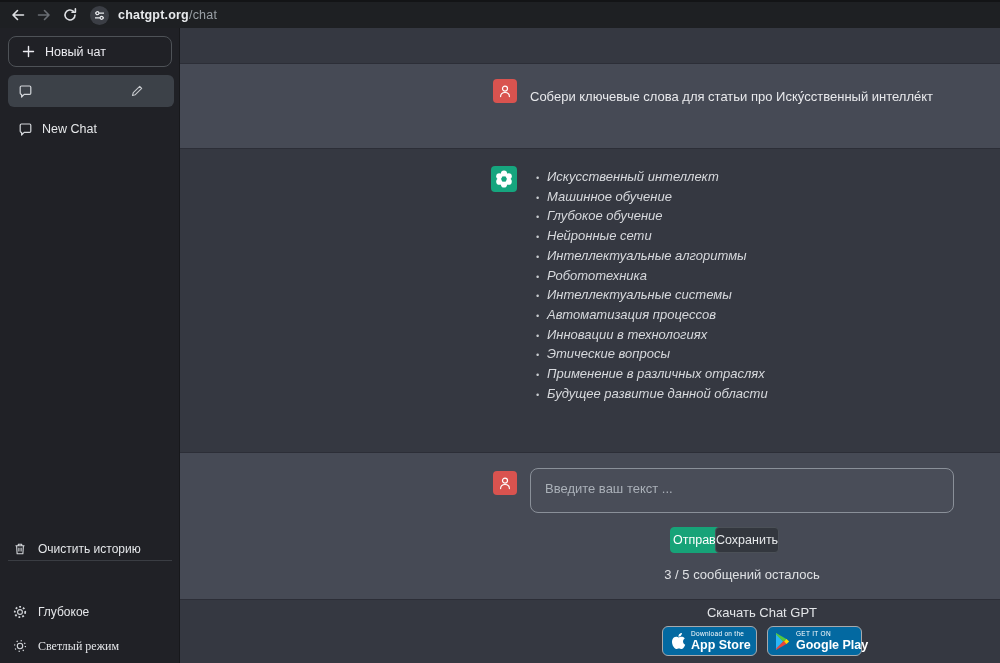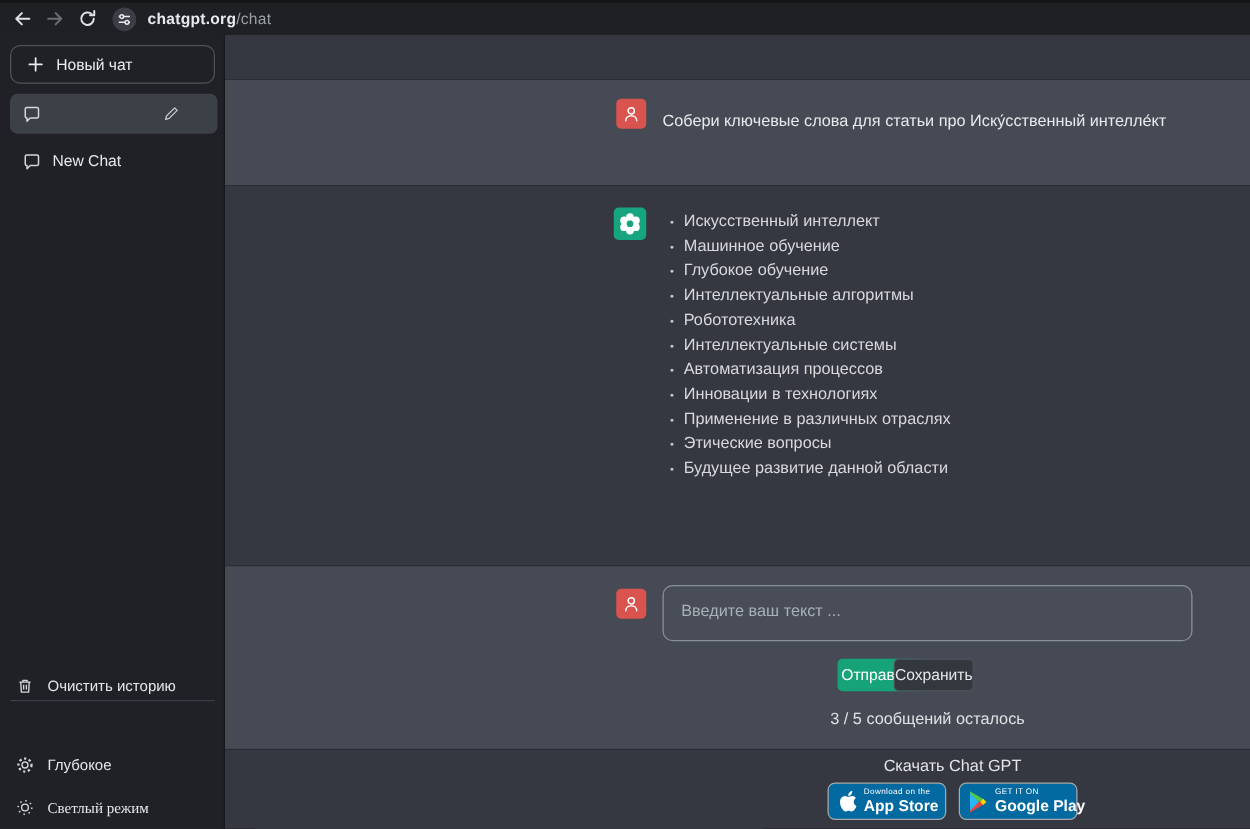--- a/index.html
+++ b/index.html
@@ -36,21 +36,21 @@
                display:flex; align-items:center; cursor:pointer; color:#e4e6e9; font-size:12px; }
   .side-item svg { margin:0 11px 0 13px; flex:0 0 auto; }
 
   
   .main { position:absolute; top:28px; left:180px; width:820px; height:635px; }
   .band { position:absolute; left:0; width:820px; }
   .band.dark  { background:#353841; }
   .band.light { background:#464a55; border-top:1px solid #2c2e37; border-bottom:1px solid #2c2e37; }
   .top-strip   { top:0;    height:35px; }
   .user-band   { top:35px; height:86px; }
-  .bot-band    { top:121px;height:329px; }
+  .bot-band    { top:121px;height:329px;font-style:italic; }
   .input-band  { top:424px;height:148px; }
   .footer-band { top:572px;height:63px; }
 
   .avatar { position:absolute; border-radius:4px; display:flex; align-items:center; justify-content:center; }
   .avatar.red   { background:#d9534f; width:24px; height:24px; }
   .avatar.green { background:#16a57e; width:26px; height:26px; }
 
   .user-msg { position:absolute; left:350px; top:25px; font-size:13px; color:#e8e9ec; }
 
   .kw { position:absolute; left:356px; top:18px; list-style:none; width:420px; }
@@ -192,27 +192,28 @@
             <circle cx="5.3" cy="12.7" r="3.1"></circle>
             <circle cx="5.3" cy="7.3" r="3.1"></circle>
           </g>
           <circle cx="10" cy="10" r="2.6" fill="#16a57e"></circle>
         </svg>
       </div>
       <ul class="kw">
         <li>Искусственный интеллект</li>
         <li>Машинное обучение</li>
         <li>Глубокое обучение</li>
+        <li>Нейронные сети</li>
         <li>Интеллектуальные алгоритмы</li>
         <li>Робототехника</li>
         <li>Интеллектуальные системы</li>
         <li>Автоматизация процессов</li>
         <li>Инновации в технологиях</li>
+        <li>Этические вопросы</li>
         <li>Применение в различных отраслях</li>
-        <li>Этические вопросы</li>
         <li>Будущее развитие данной области</li>
       </ul>
     </div>
 
     <div class="band light input-band">
       <div class="avatar red" style="left:313px; top:18px;">
         <svg width="14" height="15" viewBox="0 0 14 15">
           <circle cx="7" cy="4.6" r="2.5" fill="none" stroke="#fff" stroke-width="1.2"></circle>
           <path d="M2.6 12.6c0-2.6 2-4.1 4.4-4.1s4.4 1.5 4.4 4.1" fill="none" stroke="#fff" stroke-width="1.2" stroke-linecap="round"></path>
         </svg>

